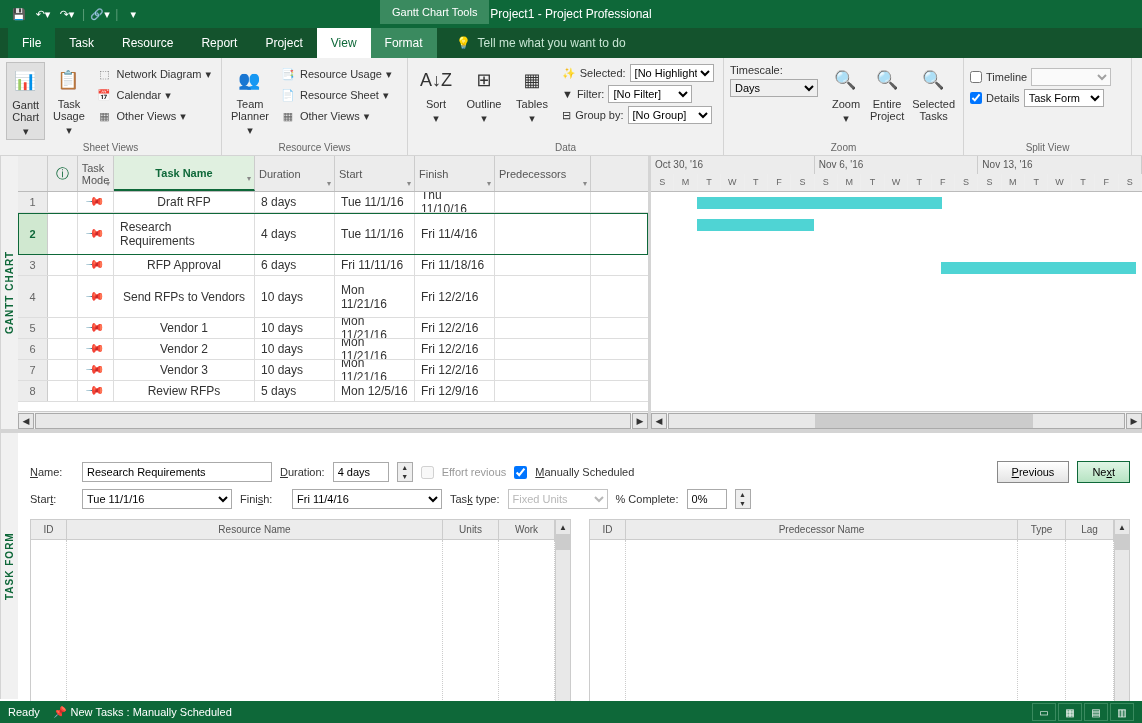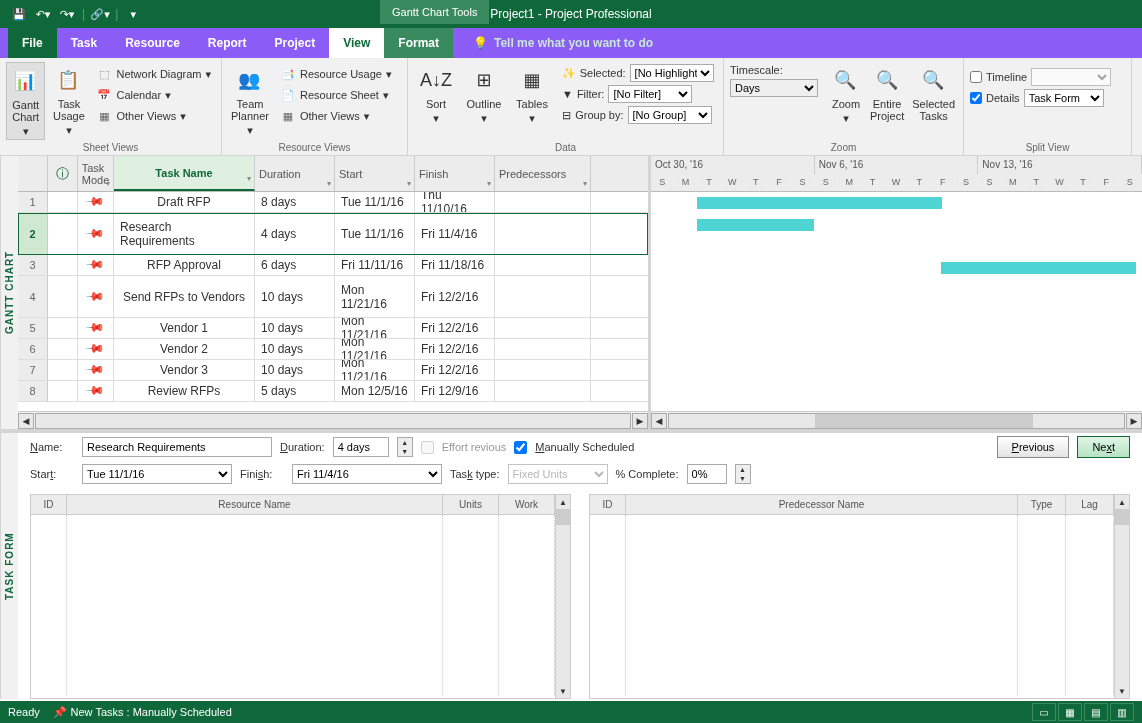--- a/index.html
+++ b/index.html
@@ -7,21 +7,21 @@
 
 
 .title-bar { height: 28px; background: #0e6839; display: flex; align-items: center; padding: 0 8px; color: #fff; }
 .title-bar .qat { display: flex; gap: 2px; align-items: center; }
 .title-bar .qat-btn { width: 22px; height: 22px; display: flex; align-items: center; justify-content: center; color: #fff; font-size: 11px; cursor: pointer; }
 .title-bar .qat-sep { color: #5a9d77; margin: 0 2px; }
 .title-bar .context-tab { position: absolute; left: 380px; top: 0; height: 24px; background: #3a8a5f; padding: 0 12px; display: flex; align-items: center; font-size: 11px; color: #fff; }
 .title-bar .doc-title { position: absolute; left: 50%; transform: translateX(-50%); font-size: 12px; }
 
 
-.menu-tabs { height: 30px; background: #8b5cf6; display: flex; align-items: stretch; padding-left: 8px; font-weight: bold; }
+.menu-tabs { height: 30px; background: #14532d; display: flex; align-items: stretch; padding-left: 8px; }
 .menu-tab { padding: 0 14px; display: flex; align-items: center; color: #fff; font-size: 12px; cursor: pointer; }
 .menu-tab.file { background: #0e6839; }
 .menu-tab.active { background: #fff; color: #0e6839; }
 .menu-tab.format { margin-left: 0; }
 .tell-me { display: flex; align-items: center; color: #c8e6d4; font-size: 12px; margin-left: 20px; gap: 6px; }
 
 
 .ribbon { height: 98px; background: #f1f1f1; border-bottom: 1px solid #d4d4d4; display: flex; align-items: stretch; }
 .ribbon-group { border-right: 1px solid #d4d4d4; padding: 4px 6px 0 6px; display: flex; flex-direction: column; position: relative; }
 .ribbon-group-label { position: absolute; bottom: 2px; left: 0; right: 0; text-align: center; font-size: 10px; color: #666; }
@@ -78,21 +78,21 @@
 .gantt-body { flex: 1; position: relative; background: #fff; }
 .bar { position: absolute; height: 12px; background: #4fd4d4; }
 .gantt-hscroll { height: 18px; display: flex; align-items: center; background: #f1f1f1; border-top: 1px solid #ccc; }
 .gantt-hscroll .arrow { width: 16px; height: 16px; border: 1px solid #aaa; display: flex; align-items: center; justify-content: center; font-size: 9px; background: #e8e8e8; cursor: pointer; }
 .gantt-hscroll .track { flex: 1; height: 16px; border: 1px solid #aaa; margin: 0 1px; background: #e8e8e8; position: relative; }
 .gantt-hscroll .thumb { position: absolute; left: 32%; width: 48%; top: 0; bottom: 0; background: #ccc; }
 
 
 .form-area { position: relative; height: 270px; border-top: 4px solid #d4d4d4; display: flex; }
 .form-side-label { width: 18px; background: #f1f1f1; border-right: 1px solid #d4d4d4; display: flex; align-items: center; justify-content: center; writing-mode: vertical-rl; transform: rotate(180deg); font-size: 10px; color: #0e6839; font-weight: 600; letter-spacing: 1px; }
-.form-content { flex: 1; padding: 3px 12px 0 12px; display: flex; flex-direction: column; }
+.form-content { flex: 1; padding: 28px 12px 0 12px; display: flex; flex-direction: column; }
 .form-row { display: flex; align-items: center; gap: 8px; margin-bottom: 6px; font-size: 11px; }
 .form-row label { min-width: 44px; }
 .form-row .und { text-decoration: underline; }
 .form-row input[type=text] { height: 20px; border: 1px solid #aaa; padding: 0 4px; font-size: 11px; }
 .form-row select { height: 20px; border: 1px solid #aaa; font-size: 11px; background: #fff; }
 .form-row .btn { height: 22px; padding: 0 14px; border: 1px solid #888; background: linear-gradient(#fff,#e4e4e4); cursor: pointer; font-size: 11px; }
 .form-row .btn.next { background: linear-gradient(#dff5e5,#b6e3c2); border-color: #0e6839; }
 .spinner-box { display: flex; flex-direction: column; border: 1px solid #aaa; }
 .spinner-box .sp { width: 14px; height: 9px; background: #eee; font-size: 7px; display: flex; align-items: center; justify-content: center; cursor: pointer; }
 .form-tables { display: flex; gap: 18px; margin-top: 4px; flex: 1; }

